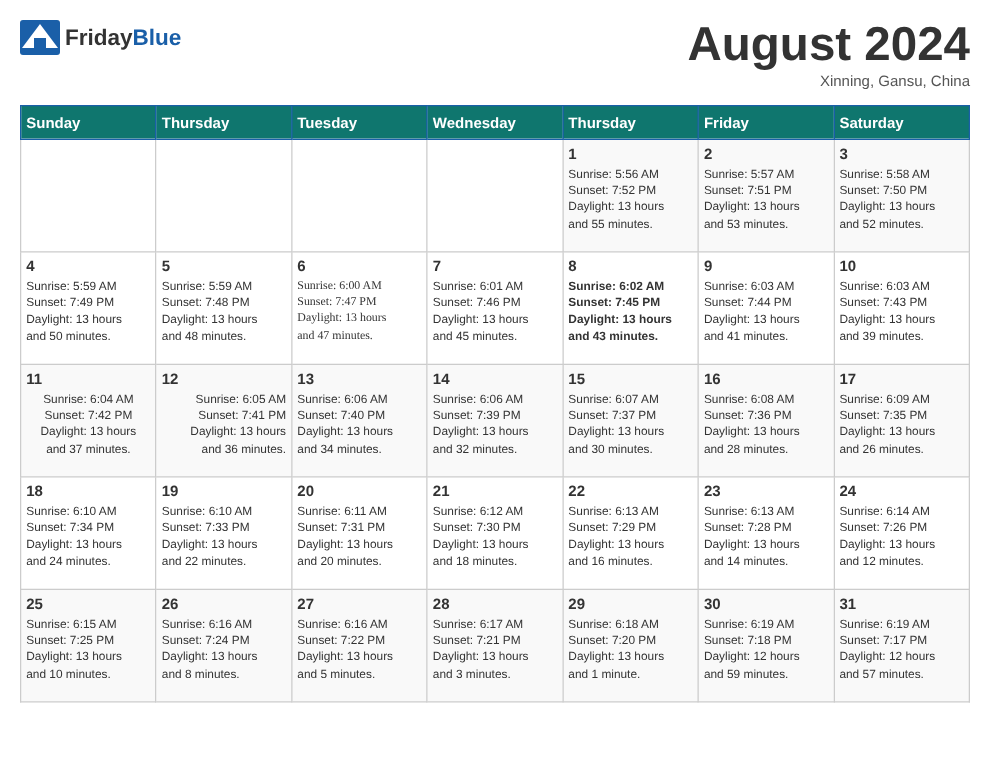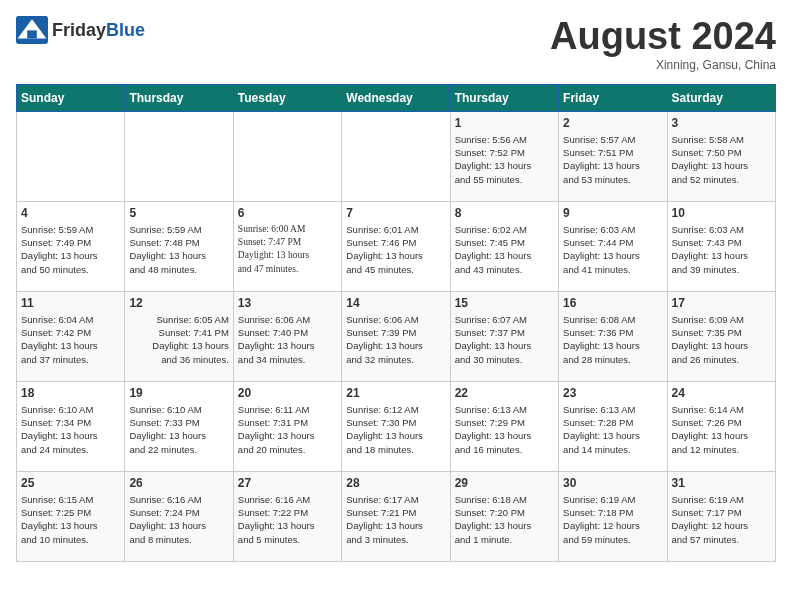--- a/index.html
+++ b/index.html
@@ -172,21 +172,21 @@
         </td>
         <td>
           <div class="day-number">7</div>
           <div class="day-info" style="white-space: pre-line;">Sunrise: 6:01 AM
 Sunset: 7:46 PM
 Daylight: 13 hours
 and 45 minutes.</div>
         </td>
         <td>
           <div class="day-number">8</div>
-          <div class="day-info" style="white-space: pre-line;">Sunrise: 6:02 AM
+          <div class="day-info" style="white-space: pre-line; font-weight: bold;">Sunrise: 6:02 AM
 Sunset: 7:45 PM
 Daylight: 13 hours
 and 43 minutes.</div>
         </td>
         <td>
           <div class="day-number">9</div>
           <div class="day-info" style="white-space: pre-line;">Sunrise: 6:03 AM
 Sunset: 7:44 PM
 Daylight: 13 hours
 and 41 minutes.</div>
@@ -195,21 +195,21 @@
           <div class="day-number">10</div>
           <div class="day-info" style="white-space: pre-line;">Sunrise: 6:03 AM
 Sunset: 7:43 PM
 Daylight: 13 hours
 and 39 minutes.</div>
         </td>
       </tr>
       <tr>
         <td>
           <div class="day-number">11</div>
-          <div class="day-info" style="white-space: pre-line;">Sunrise: 6:04 AM
+          <div class="day-info" style="white-space: pre-line; text-align: center;">Sunrise: 6:04 AM
 Sunset: 7:42 PM
 Daylight: 13 hours
 and 37 minutes.</div>
         </td>
         <td>
           <div class="day-number">12</div>
           <div class="day-info" style="white-space: pre-line; text-align: right;">Sunrise: 6:05 AM
 Sunset: 7:41 PM
 Daylight: 13 hours
 and 36 minutes.</div>

